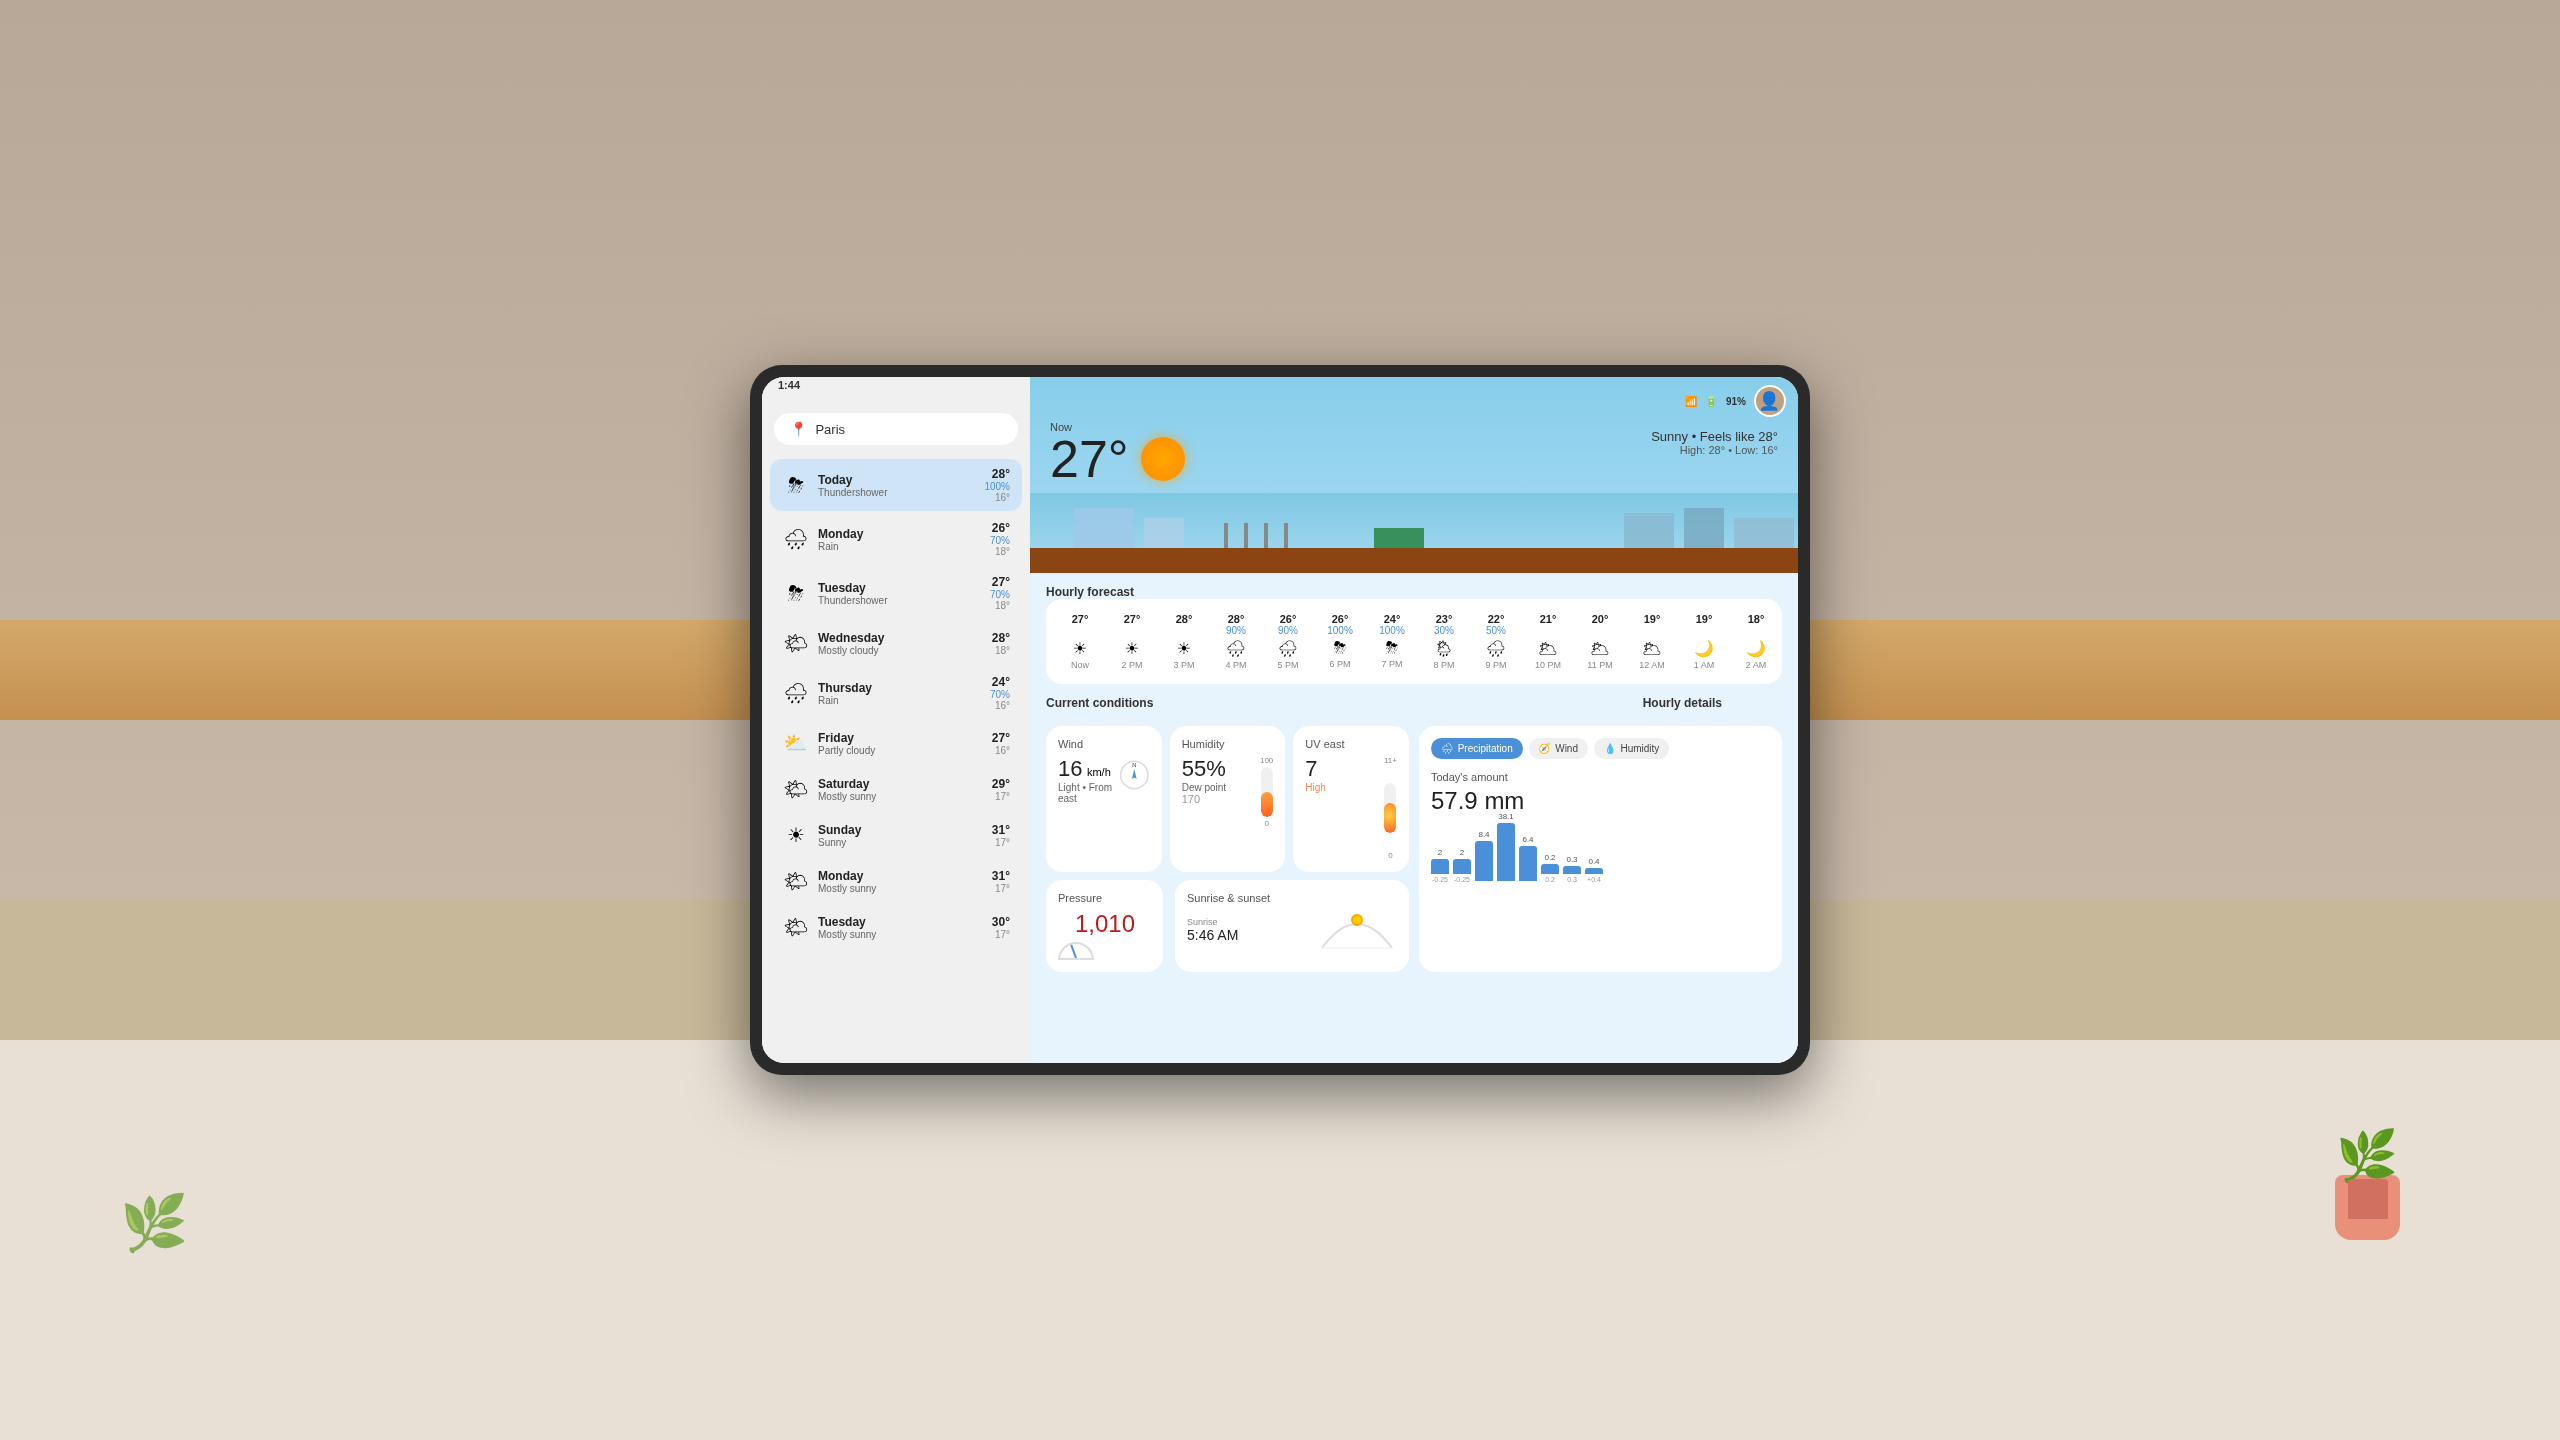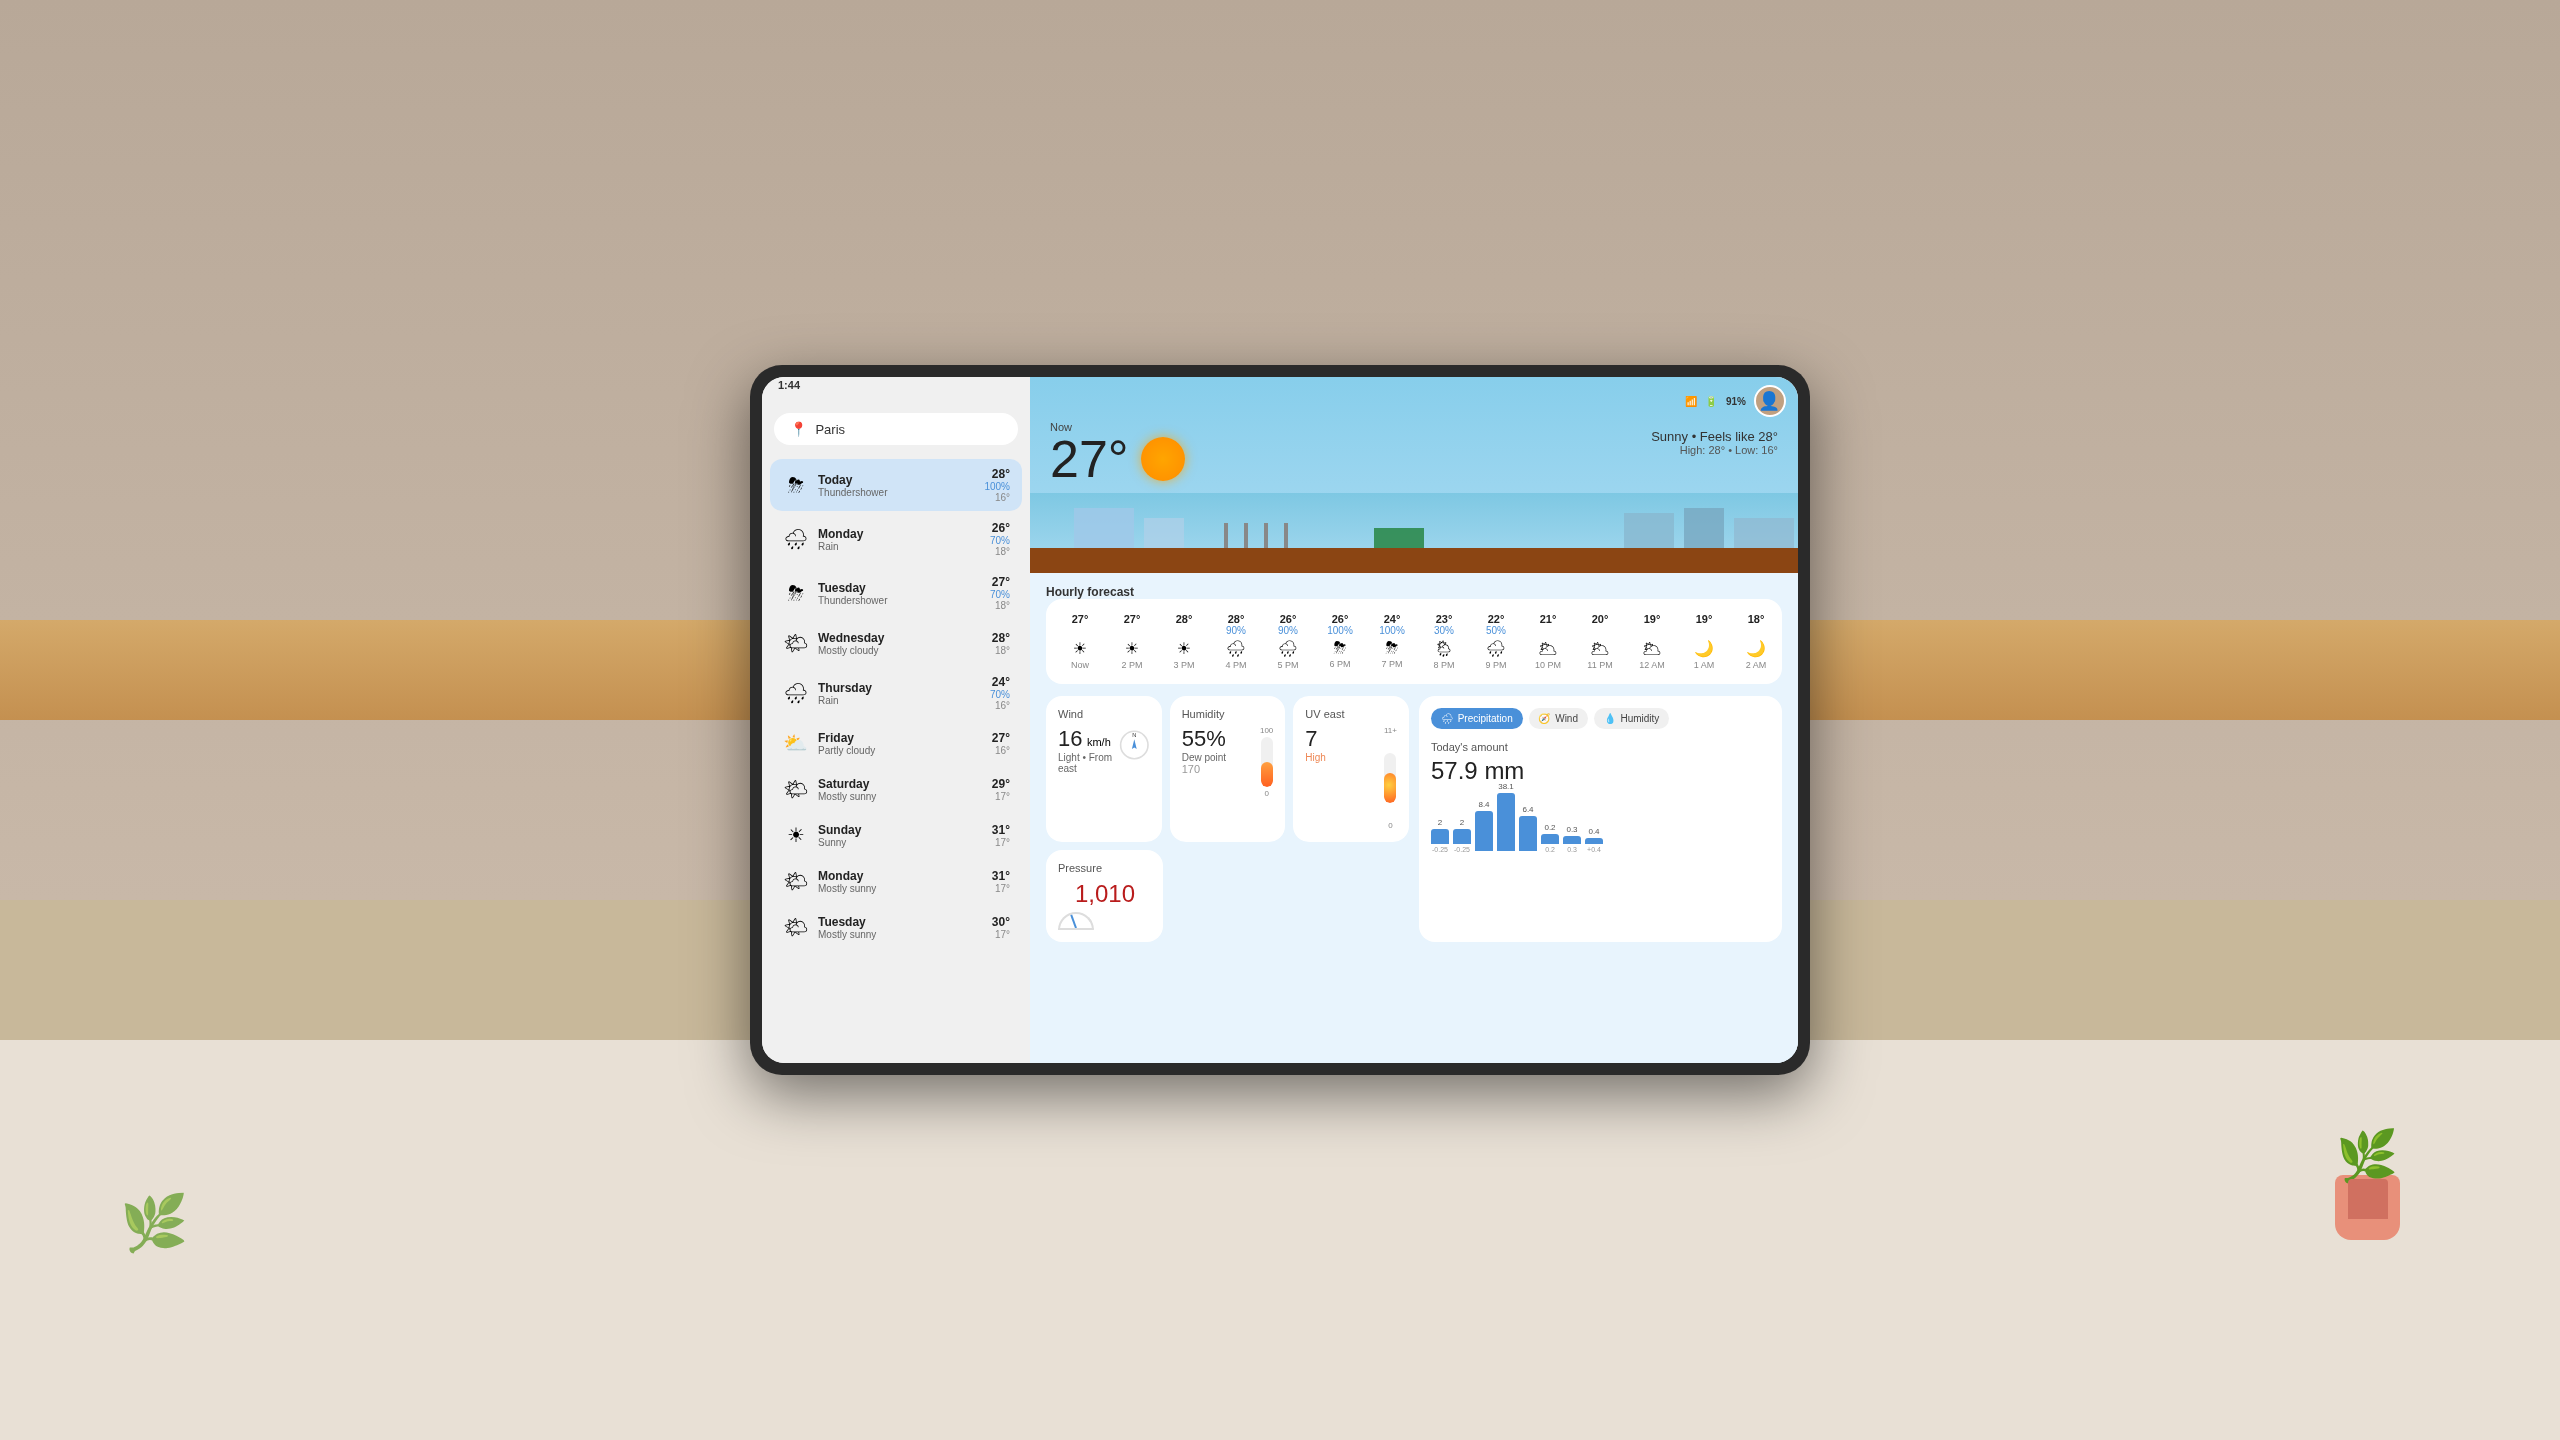--- a/index.html
+++ b/index.html
@@ -739,20 +739,24 @@
   </div>
               <div class="hourly-item">
     <div class="hourly-temp">18°</div>
     <div class="hourly-precip"></div>
     <div class="hourly-icon">🌙</div>
     <div class="hourly-time">2 AM</div>
   </div>
             </div>
         </div>
 
+        <div class="section-top-row" style="margin-bottom:8px;">
+          <div class="section-header">Current conditions</div>
+          <div class="section-header" style="margin-right:60px;">Hourly details</div>
+        </div>
 
         <div style="display:grid;grid-template-columns:1fr 1fr;gap:10px;">
 
           <div style="display:flex;flex-direction:column;gap:8px;">
 
             <div style="display:grid;grid-template-columns:1fr 1fr 1fr;gap:8px;">
 
               <div class="condition-card">
                 <div class="condition-title">Wind</div>
                 <div style="display:flex;justify-content:space-between;">
@@ -812,20 +816,36 @@
             <div style="display:grid;grid-template-columns:1fr 2fr;gap:12px;">
               <div class="condition-card">
                 <div class="condition-title">Pressure</div>
                 <div class="pressure-value">1,010</div>
 
                 <div style="width:36px;height:18px;border:2px solid #ddd;border-radius:18px 18px 0 0;margin-top:4px;position:relative;overflow:hidden;">
                   <div style="position:absolute;bottom:0;left:50%;transform:translateX(-50%) rotate(-20deg);width:2px;height:14px;background:#4a90d9;transform-origin:bottom center;"></div>
                 </div>
               </div>
 
+              <div class="condition-card">
+                <div class="condition-title">Sunrise &amp; sunset</div>
+                <div style="display:flex;justify-content:space-between;align-items:center;">
+                  <div>
+                    <div style="font-size:9px;color:#888;">Sunrise</div>
+                    <div style="font-size:14px;font-weight:500;color:#222;">5:46 AM</div>
+                  </div>
+
+                  <svg width="80" height="40" viewBox="0 0 80 40">
+                    <path d="M5,38 Q40,-10 75,38" fill="none" stroke="#ddd" stroke-width="2"></path>
+                    <line x1="5" y1="38" x2="75" y2="38" stroke="#eee" stroke-width="1"></line>
+                    <circle cx="40" cy="10" r="6" fill="#ffa500"></circle>
+                    <circle cx="40" cy="10" r="4" fill="#ffcc00"></circle>
+                  </svg>
+                </div>
+              </div>
             </div>
           </div>
 
           <div class="hourly-details-card">
             <div class="hd-tabs">
               <div class="hd-tab active">
                 <span>🌧</span>
                 <span>Precipitation</span>
               </div>
               <div class="hd-tab">

